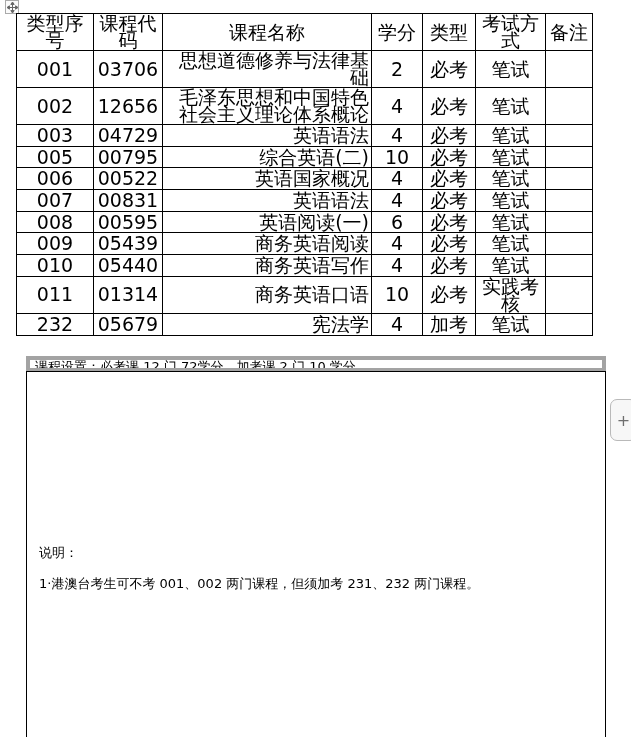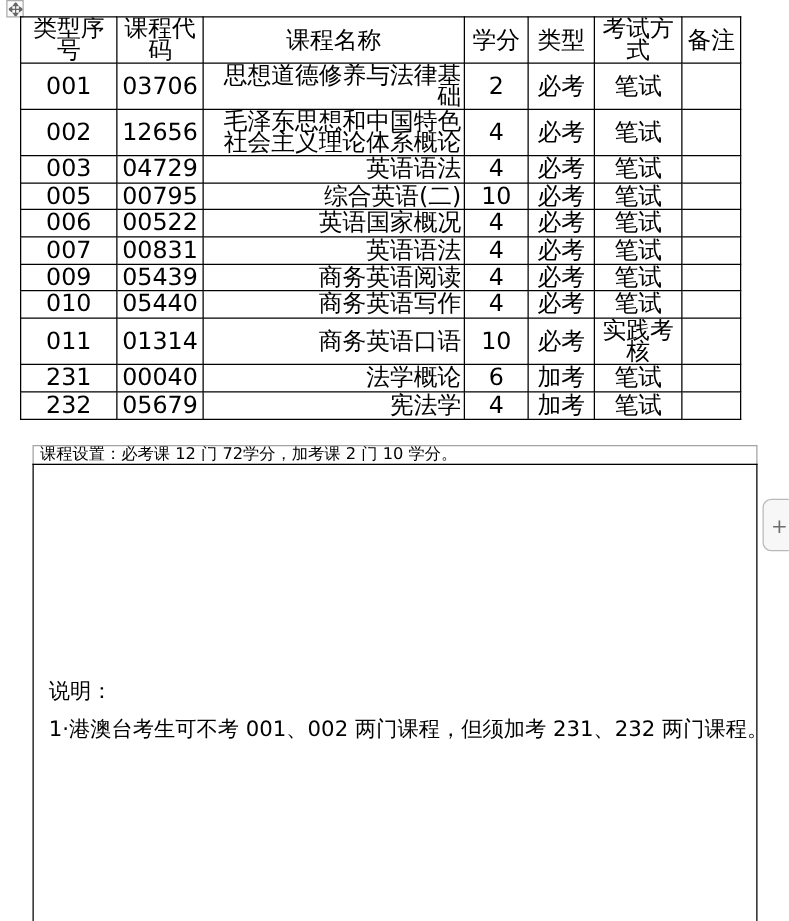--- a/index.html
+++ b/index.html
@@ -60,21 +60,21 @@
     padding-left: 6px;
   }
 
   
   .summary-bar {
     position: absolute;
     left: 26px;
     top: 356px;
     width: 580px;
     height: 16px;
-    border: 1px solid #a3a3a3;
+    border: 4px solid #a3a3a3;
     box-sizing: border-box;
     font-size: 13px;
     line-height: 14px;
     padding-left: 5px;
     white-space: nowrap;
     overflow: hidden;
     background: #fff;
   }
 
   
@@ -87,21 +87,21 @@
     border: 1px solid #000;
     border-bottom: none;
     box-sizing: border-box;
     background: #fff;
   }
   .notes-content {
     position: absolute;
     left: 12px;
     top: 173px;
     width: 556px;
-    font-size: 17px;
+    font-size: 13px;
   }
   .notes-content .note-line {
     line-height: 16px;
     margin-bottom: 15px;
     white-space: nowrap;
   }
 
   
   .plus-button {
     position: absolute;
@@ -210,20 +210,29 @@
       <tr>
         <td>007</td>
         <td>00831</td>
         <td class="col-name">英语语法</td>
         <td>4</td>
         <td>必考</td>
         <td>笔试</td>
         <td></td>
       </tr>
       <tr>
+        <td>008</td>
+        <td>00595</td>
+        <td class="col-name">英语阅读(一)</td>
+        <td>6</td>
+        <td>必考</td>
+        <td>笔试</td>
+        <td></td>
+      </tr>
+      <tr>
         <td>009</td>
         <td>05439</td>
         <td class="col-name">商务英语阅读</td>
         <td>4</td>
         <td>必考</td>
         <td>笔试</td>
         <td></td>
       </tr>
       <tr>
         <td>010</td>
@@ -234,29 +243,20 @@
         <td>笔试</td>
         <td></td>
       </tr>
       <tr>
         <td>011</td>
         <td>01314</td>
         <td class="col-name">商务英语口语</td>
         <td>10</td>
         <td>必考</td>
         <td>实践考核</td>
-        <td></td>
-      </tr>
-      <tr>
-        <td>231</td>
-        <td>00040</td>
-        <td class="col-name">法学概论</td>
-        <td>6</td>
-        <td>加考</td>
-        <td>笔试</td>
         <td></td>
       </tr>
       <tr>
         <td>232</td>
         <td>05679</td>
         <td class="col-name">宪法学</td>
         <td>4</td>
         <td>加考</td>
         <td>笔试</td>
         <td></td>

